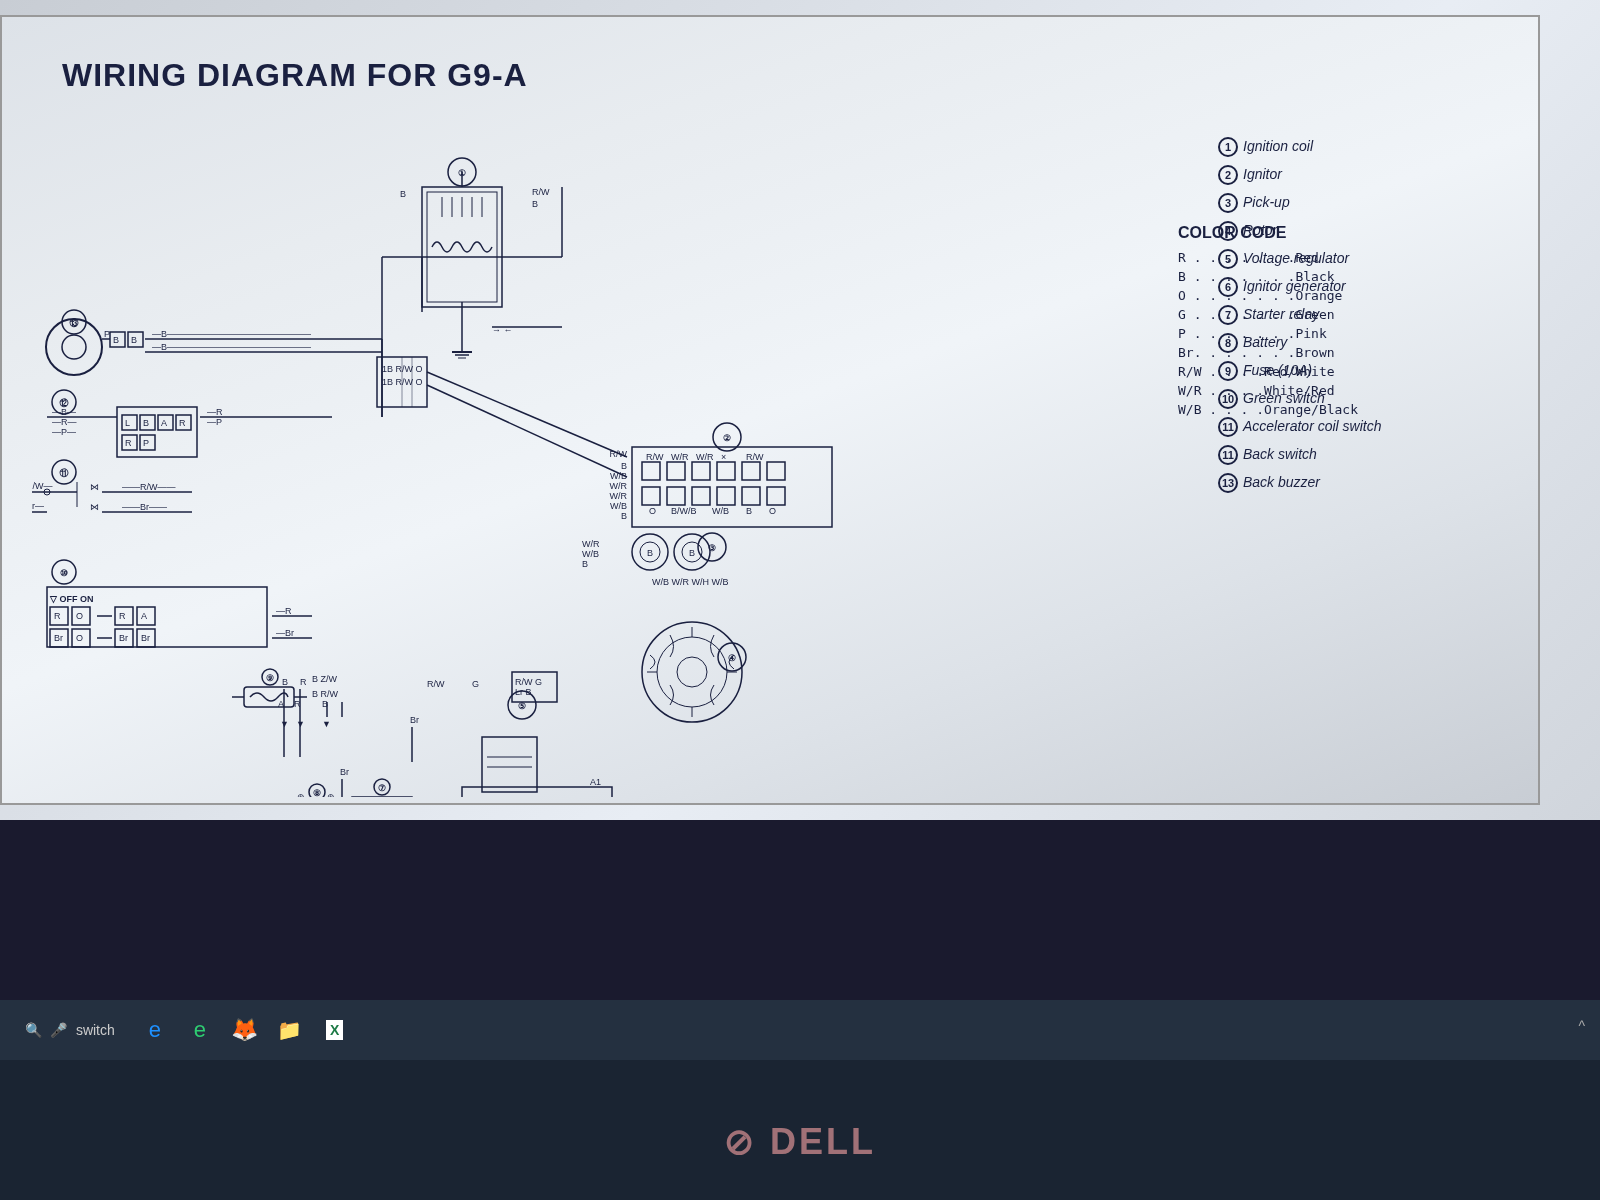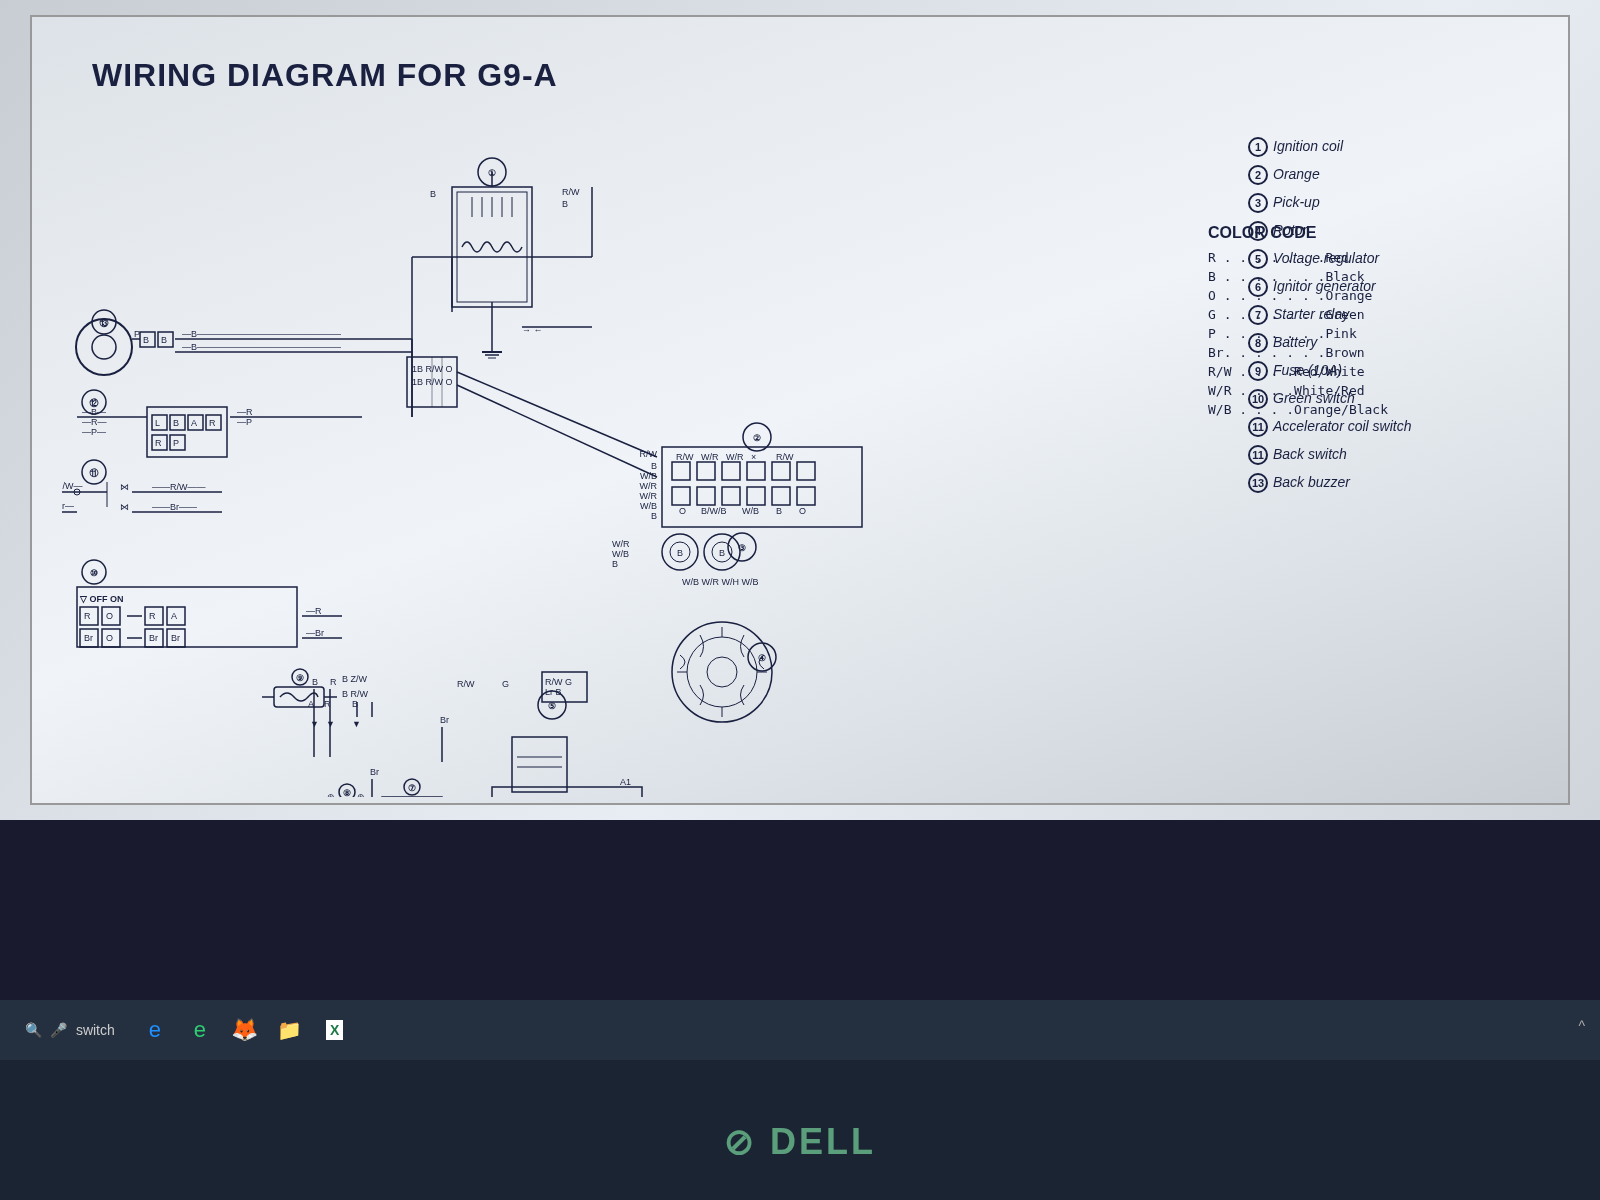--- a/index.html
+++ b/index.html
@@ -14,21 +14,21 @@
     
     .screen {
       position: absolute;
       top: 0;
       left: 0;
       width: 1600px;
       height: 820px;
       background: linear-gradient(135deg, #c8cdd4 0%, #d8dde4 30%, #e8edf4 60%, #d0d5dc 100%);
       display: flex;
       align-items: center;
-      justify-content: center;
+      justify-content: flex-start;
     }
 
     
     .diagram-container {
       width: 1540px;
       height: 790px;
       background: linear-gradient(160deg, #dde2e8 0%, #e8ecf0 25%, #f0f4f8 50%, #dde2e8 75%, #c8cdd4 100%);
       border: 2px solid #999;
       position: relative;
       overflow: hidden;
@@ -164,21 +164,21 @@
     .taskbar-bottom {
       height: 140px;
       background: #1a2432;
       display: flex;
       align-items: center;
       justify-content: center;
     }
 
     .dell-logo {
       font-size: 36px;
-      color: #86efac;
+      color: #fca5a5;
       font-weight: bold;
       letter-spacing: 3px;
       opacity: 0.6;
       margin-top: 24px;
     }
 
     .chevron-up {
       position: absolute;
       right: 15px;
       top: 18px;
@@ -521,21 +521,21 @@
     </svg>
 
     <div class="legend-panel">
       <div id="legend-items-container">
           <div class="legend-item">
       <span class="circle-num">1</span>
       <span class="legend-text">Ignition coil</span>
     </div>
           <div class="legend-item">
       <span class="circle-num">2</span>
-      <span class="legend-text">Orange</span>
+      <span class="legend-text">Ignitor</span>
     </div>
           <div class="legend-item">
       <span class="circle-num">3</span>
       <span class="legend-text">Pick-up</span>
     </div>
           <div class="legend-item">
       <span class="circle-num">4</span>
       <span class="legend-text">Rotor</span>
     </div>
           <div class="legend-item">

